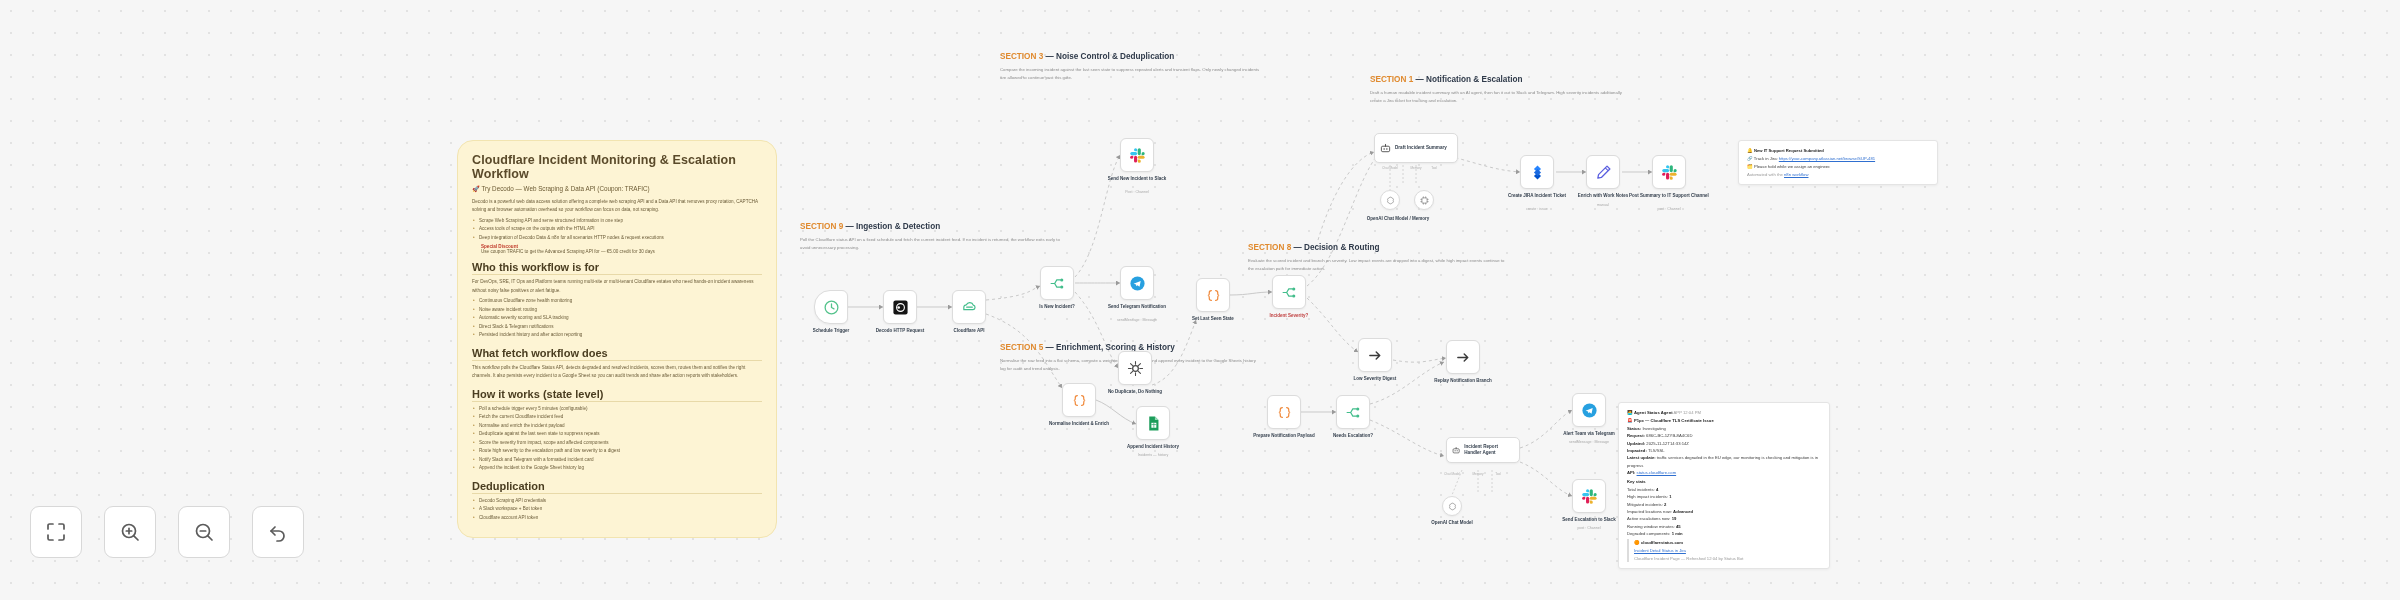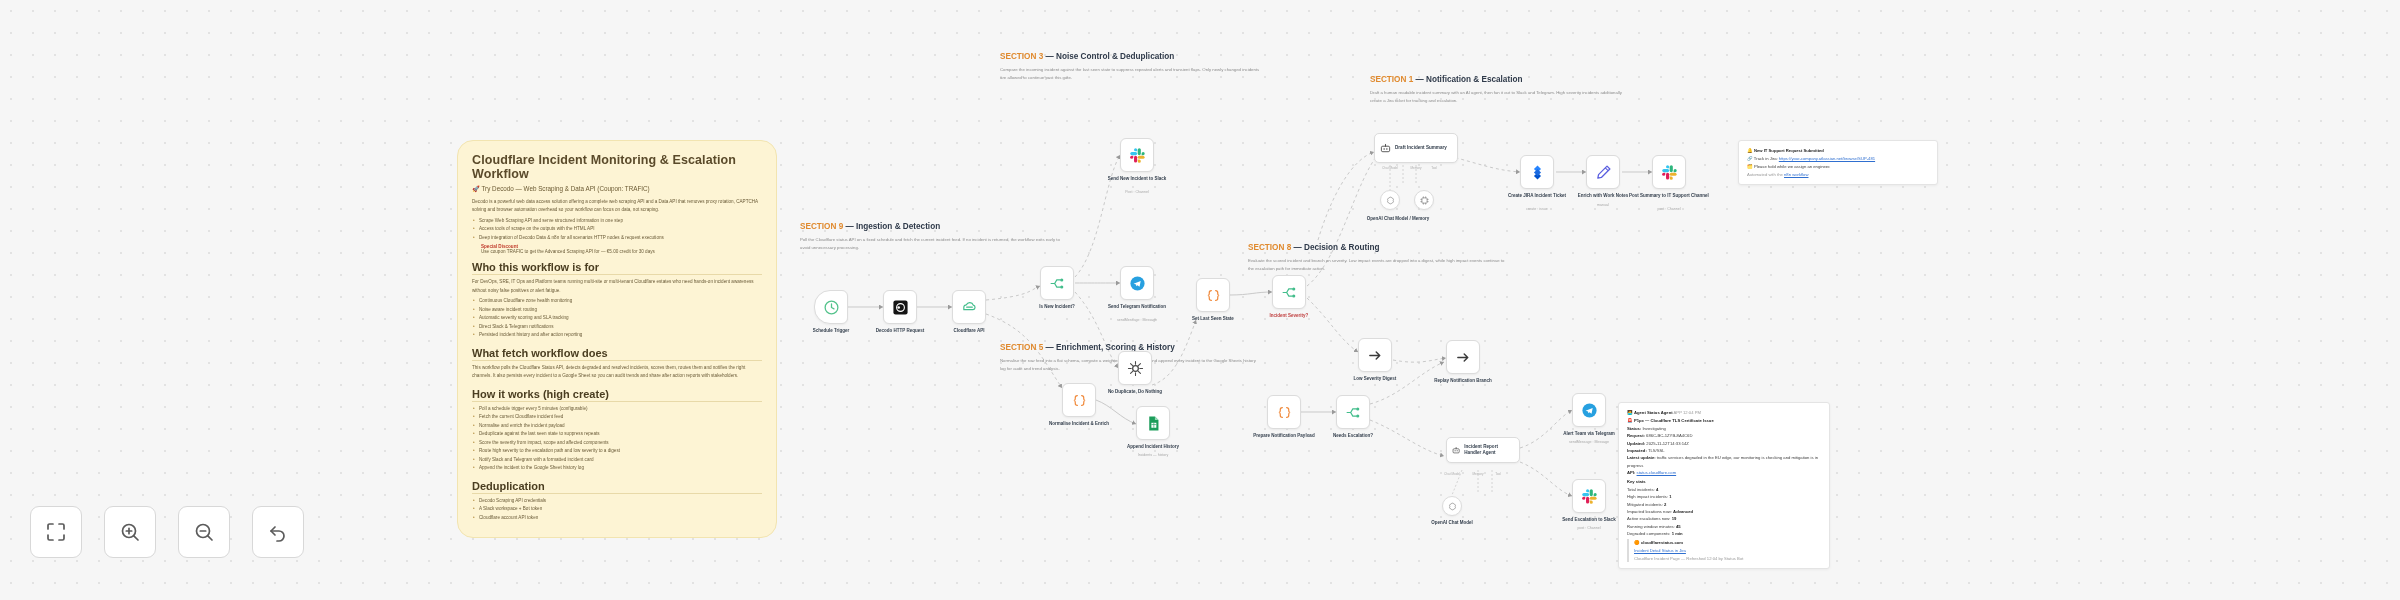--- a/index.html
+++ b/index.html
@@ -199,21 +199,21 @@
       <li>Continuous Cloudflare zone health monitoring</li>
       <li>Noise aware incident routing</li>
       <li>Automatic severity scoring and SLA tracking</li>
       <li>Direct Slack &amp; Telegram notifications</li>
       <li>Persisted incident history and after action reporting</li>
     </ul>
 
     <h2>What fetch workflow does</h2>
     <p>This workflow polls the Cloudflare Status API, detects degraded and resolved incidents, scores them, routes them and notifies the right channels. It also persists every incident to a Google Sheet so you can audit trends and share after action reports with stakeholders.</p>
 
-    <h2>How it works (high create)</h2>
+    <h2>How it works (state level)</h2>
     <ul>
       <li>Poll a schedule trigger every 5 minutes (configurable)</li>
       <li>Fetch the current Cloudflare incident feed</li>
       <li>Normalise and enrich the incident payload</li>
       <li>Deduplicate against the last seen state to suppress repeats</li>
       <li>Score the severity from impact, scope and affected components</li>
       <li>Route high severity to the escalation path and low severity to a digest</li>
       <li>Notify Slack and Telegram with a formatted incident card</li>
       <li>Append the incident to the Google Sheet history log</li>
     </ul>

